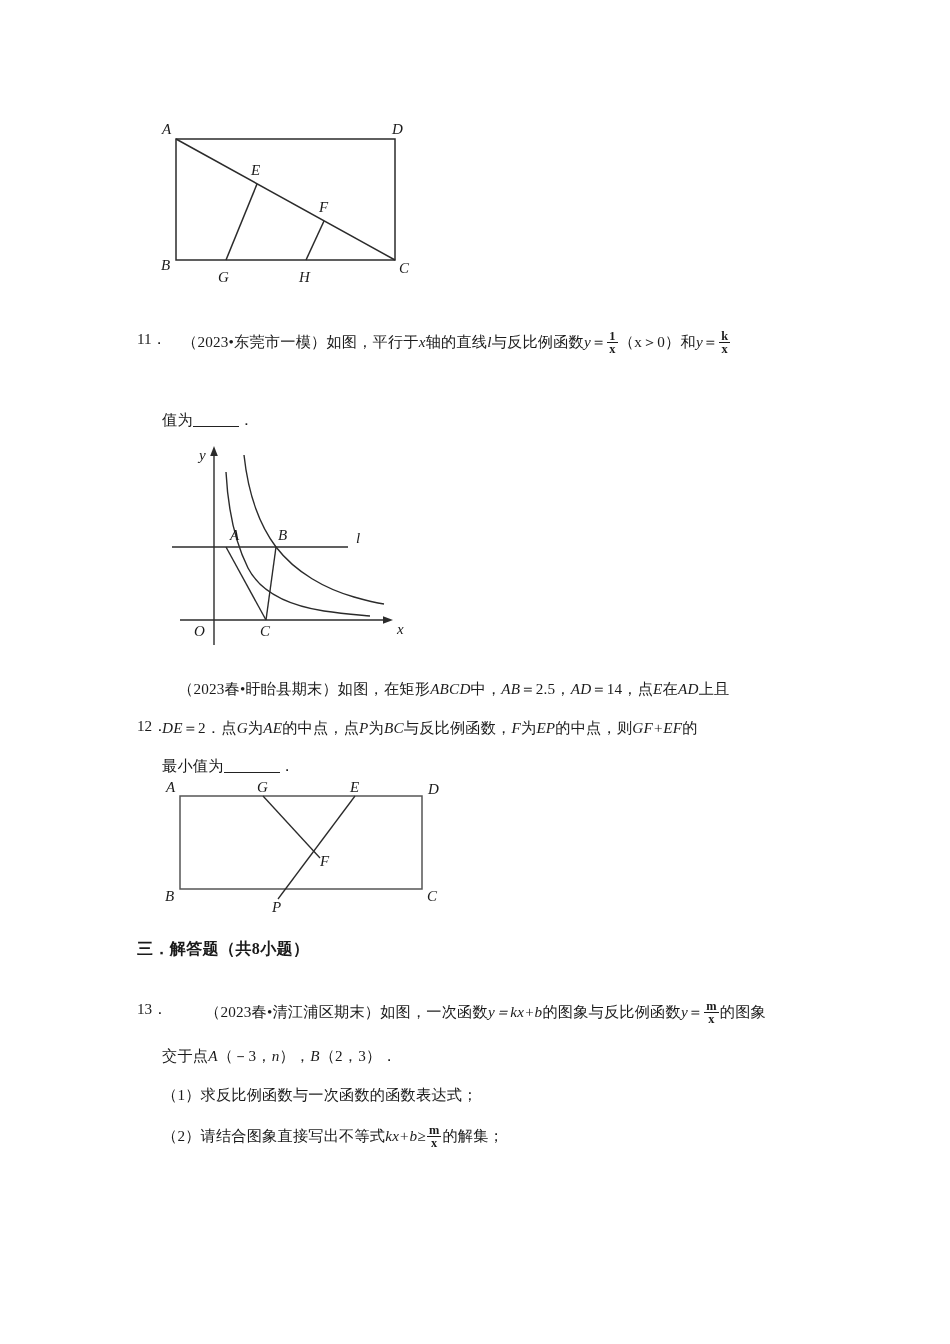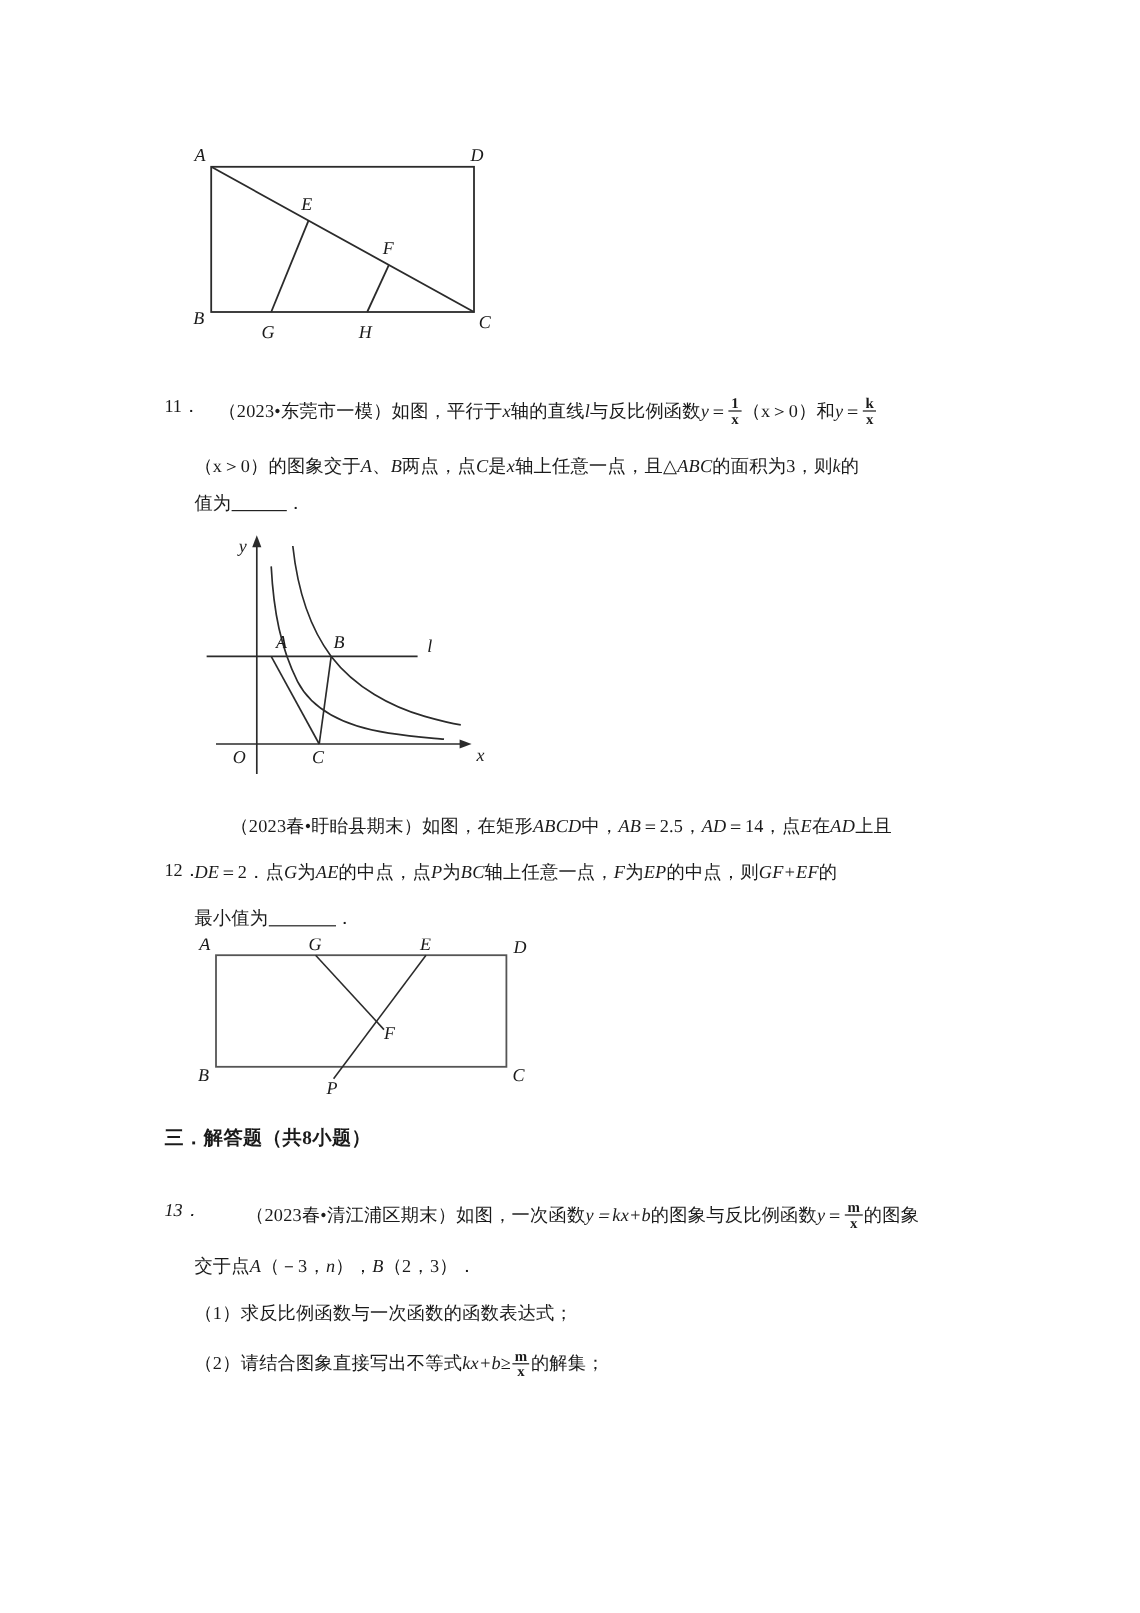--- a/index.html
+++ b/index.html
@@ -116,23 +116,20 @@
       <text class="lbl" x="241" y="161">C</text>
     </svg>
   </div>
 
   <div class="qnum" style="left:137px; top:331px;">11．</div>
 
   <div class="qline" style="left:182px; top:331px;">
     <span>（2023•东莞市一模）如图，平行于</span><span class="it">x</span><span>轴的直线</span><span class="it">l</span><span>与反比例函数</span><span class="it">y</span><span>＝</span><span class="frac"><span class="num">1</span><span class="den">x</span></span><span>（x＞0）和</span><span class="it">y</span><span>＝</span><span class="frac"><span class="num">k</span><span class="den">x</span></span>
   </div>
 
-  <div class="qline" style="left:162px; top:381px;">
-    <span>（x＞0）的图象交于</span><span class="it">A</span><span>、</span><span class="it">B</span><span>两点，点</span><span class="it">C</span><span>是</span><span class="it">x</span><span>轴上任意一点，且△</span><span class="it">ABC</span><span>的面积为3，则</span><span class="it">k</span><span>的</span>
-  </div>
 
   <div class="qline" style="left:162px; top:412px;">
     <span>值为</span><span class="blank blank-5"></span><span>．</span>
   </div>
 
   <div class="fig" style="left:172px; top:440px;">
     <svg width="250" height="215" viewBox="0 0 250 215">
 
       <line x1="42" y1="14" x2="42" y2="205" stroke="#2b2b2b" stroke-width="1.4"></line>
       <polygon points="42,6 38.2,16 45.8,16" fill="#2b2b2b"></polygon>
@@ -155,26 +152,26 @@
       <text class="lbl" x="22" y="196">O</text>
       <text class="lbl" x="58" y="100">A</text>
       <text class="lbl" x="106" y="100">B</text>
       <text class="lbl" x="88" y="196">C</text>
       <text class="lbl" x="184" y="103">l</text>
     </svg>
   </div>
 
   <div class="qnum" style="left:137px; top:718px;">12．</div>
 
-  <div class="qline" style="left:192px; top:681px;">
+  <div class="qline" style="left:178px; top:681px;">
     <span>（2023春•盱眙县期末）如图，在矩形</span><span class="it">ABCD</span><span>中，</span><span class="it">AB</span><span>＝2.5，</span><span class="it">AD</span><span>＝14，点</span><span class="it">E</span><span>在</span><span class="it">AD</span><span>上且</span>
   </div>
 
   <div class="qline" style="left:162px; top:720px;">
-    <span class="it">DE</span><span>＝2．点</span><span class="it">G</span><span>为</span><span class="it">AE</span><span>的中点，点</span><span class="it">P</span><span>为</span><span class="it">BC</span><span>轴上任意一点，</span><span class="it">F</span><span>为</span><span class="it">EP</span><span>的中点，则</span><span class="it">GF+EF</span><span>的</span>
+    <span class="it">DE</span><span>＝2．点</span><span class="it">G</span><span>为</span><span class="it">AE</span><span>的中点，点</span><span class="it">P</span><span>为</span><span class="it">BC</span><span>与反比例函数，</span><span class="it">F</span><span>为</span><span class="it">EP</span><span>的中点，则</span><span class="it">GF+EF</span><span>的</span>
   </div>
 
   <div class="qline" style="left:162px; top:758px;">
     <span>最小值为</span><span class="blank blank-6"></span><span>．</span>
   </div>
 
   <div class="fig" style="left:160px; top:782px;">
     <svg width="300" height="140" viewBox="0 0 300 140">
 
       <rect x="20" y="14" width="242" height="93" fill="none" stroke="#555" stroke-width="1.5"></rect>
@@ -189,21 +186,21 @@
       <text class="lbl" x="268" y="12">D</text>
       <text class="lbl" x="160" y="84">F</text>
       <text class="lbl" x="5" y="119">B</text>
       <text class="lbl" x="112" y="130">P</text>
       <text class="lbl" x="267" y="119">C</text>
     </svg>
   </div>
 
   <div class="sec-head" style="left:137px; top:941px;">三．解答题（共8小题）</div>
 
-  <div class="qnum" style="left:137px; top:1001px;font-style:italic;">13．</div>
+  <div class="qnum" style="left:137px; top:1001px;">13．</div>
 
   <div class="qline" style="left:182px; top:1001px;margin-left:23px;">
     <span>（2023春•清江浦区期末）如图，一次函数</span><span class="it">y</span><span class="it">＝kx+b</span><span>的图象与反比例函数</span><span class="it">y</span><span>＝</span><span class="frac"><span class="num">m</span><span class="den">x</span></span><span>的图象</span>
   </div>
 
   <div class="qline" style="left:162px; top:1048px;">
     <span>交于点</span><span class="it">A</span><span>（－3，</span><span class="it">n</span><span>），</span><span class="it">B</span><span>（2，3）．</span>
   </div>
 
   <div class="qline" style="left:162px; top:1087px;">（1）求反比例函数与一次函数的函数表达式；</div>

